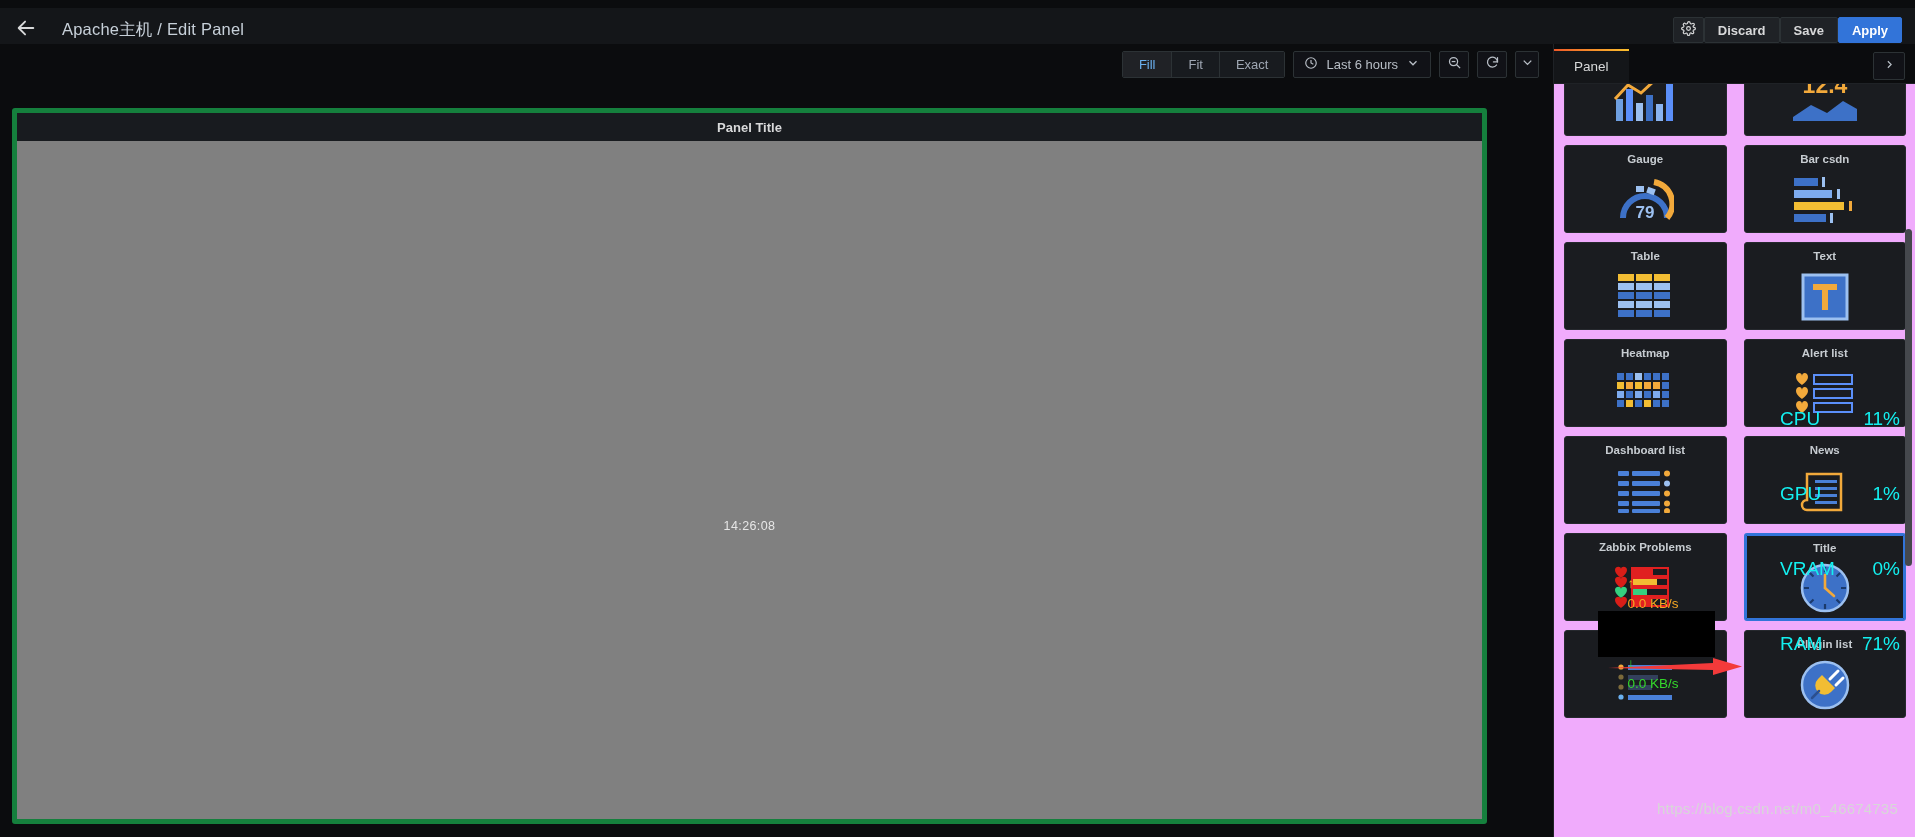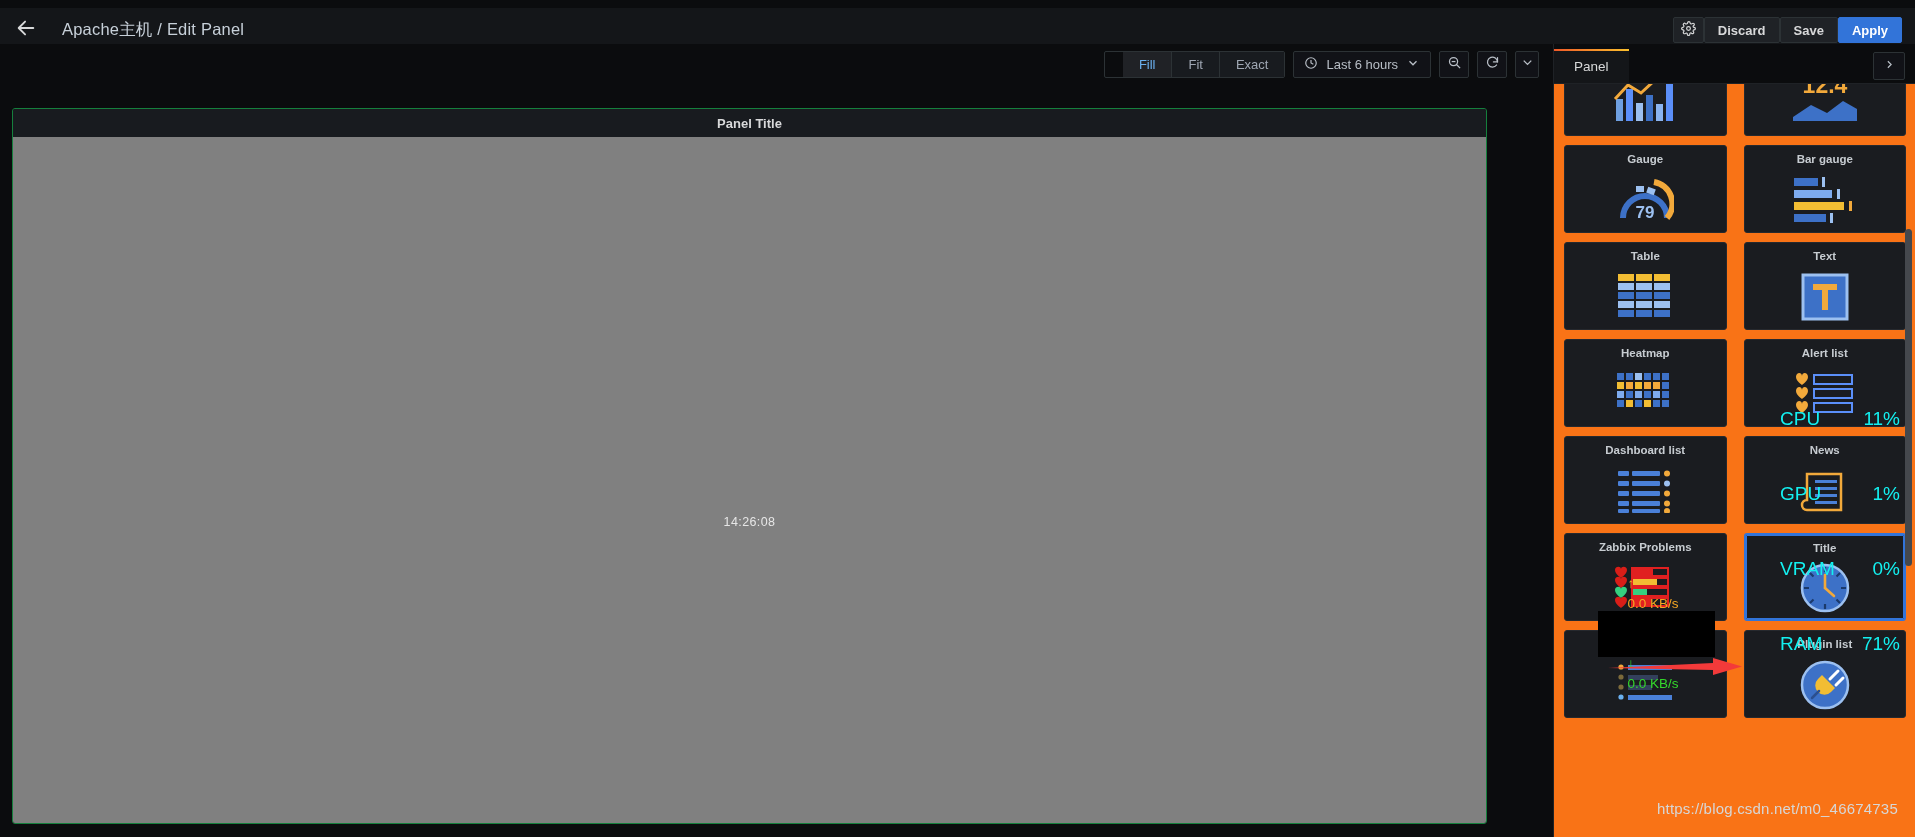--- a/index.html
+++ b/index.html
@@ -43,21 +43,21 @@
     font-family: "Liberation Sans", sans-serif;
   }
   .tb-btn.primary { background: #3274d9; border-color: #3274d9; color: #fff; }
 
   
   .subbar {
     position: absolute; left: 0; top: 44px; width: 1553px; height: 40px;
     display: flex; align-items: center; justify-content: flex-end;
     padding-right: 14px; gap: 8px; background: #0b0c0e;
   }
-  .radio-group { display: flex; border: 1px solid #2c3235; border-radius: 2px; overflow: hidden; height: 27px; padding-left: 18px; }
+  .radio-group { display: flex; border: 1px solid #2c3235; border-radius: 2px; overflow: hidden; height: 27px; }
   .radio-group .ritem {
     padding: 0 16px; display: flex; align-items: center; font-size: 13px;
     color: #9fa7b3; background: #181b1f; cursor: pointer; border-right: 1px solid #2c3235;
   }
   .radio-group .ritem:last-child { border-right: none; }
   .radio-group .ritem.active { color: #6ab0ef; background: #202226; }
 
   .time-picker {
     display: flex; align-items: center; gap: 8px; height: 27px; padding: 0 10px;
     border: 1px solid #2c3235; border-radius: 2px; background: #111217;
@@ -67,40 +67,40 @@
   .tool-sq {
     width: 30px; height: 27px; border: 1px solid #2c3235; border-radius: 2px;
     background: #111217; display: flex; align-items: center; justify-content: center; cursor: pointer;
   }
   .tool-sq svg { width: 15px; height: 15px; }
   .tool-sq.narrow { width: 24px; }
 
   
   .panel-wrap {
     position: absolute; left: 12px; top: 108px; width: 1475px; height: 716px;
-    background: #181b1f; border: 1px solid #15803d; border-radius: 3px;
+    background: #181b1f; border: 5px solid #15803d; border-radius: 3px;
     display: flex; flex-direction: column; overflow: hidden;
   }
   .panel-header {
     height: 28px; display: flex; align-items: center; justify-content: center;
     font-size: 13px; font-weight: 700; color: #d8d9da; background: #181b1f;
   }
   .panel-body {
     flex: 1; background: #808080; position: relative;
     display: flex; align-items: center; justify-content: center;
   }
   .clock-text {
     position: absolute; left: 50%; top: 0; transform: translateX(-50%);
     margin-top: 378px; color: #e6e6e6; font-size: 12.5px; letter-spacing: .4px;
   }
 
   
   .options-pane {
     position: absolute; left: 1553px; top: 44px; width: 362px; height: 793px;
-    background: #f97316; border-left: 1px solid #1f2226;
+    background: #f0abfc; border-left: 1px solid #1f2226;
   }
   .pane-tabs {
     position: relative; height: 40px; display: flex; align-items: flex-end;
     border-bottom: 1px solid #1f2226; background: #0b0c0e;
   }
   .pane-tab {
     position: relative; height: 34px; padding: 0 20px;
     display: flex; align-items: center; font-size: 13.5px; color: #d8d9da;
     background: #141619; cursor: pointer;
   }
@@ -298,21 +298,21 @@
               <path d="M7 44 A22 22 0 1 1 51 44" fill="none" stroke="#3d71c7" stroke-width="6"></path>
               <path d="M38 8 A22 22 0 0 1 51 44" fill="none" stroke="#f2a93b" stroke-width="6"></path>
               <rect x="20" y="12" width="8" height="6" fill="#9cc0f0"></rect>
               <rect x="31" y="14" width="8" height="6" fill="#9cc0f0" transform="rotate(20 35 17)"></rect>
               <text x="29" y="44" text-anchor="middle" font-family="Liberation Sans, sans-serif" font-size="17" font-weight="bold" fill="#9cc0f0">79</text>
             </svg>
           </div>
         </div>
 
         <div class="viz-card">
-          <div class="viz-name">Bar gauge</div>
+          <div class="viz-name">Bar csdn</div>
           <div class="viz-icon">
             <svg width="66" height="52" viewBox="0 0 66 52">
               <rect x="2" y="4" width="24" height="8" fill="#3d71c7"></rect>
                 <rect x="30" y="3" width="3" height="10" fill="#9cc0f0"></rect>
               <rect x="2" y="16" width="38" height="8" fill="#7eabee"></rect>
                 <rect x="45" y="15" width="3" height="10" fill="#9cc0f0"></rect>
               <rect x="2" y="28" width="50" height="8" fill="#f2bd33"></rect>
                 <rect x="57" y="27" width="3" height="10" fill="#f2a93b"></rect>
               <rect x="2" y="40" width="32" height="8" fill="#3d71c7"></rect>
                 <rect x="38" y="39" width="3" height="10" fill="#9cc0f0"></rect>

